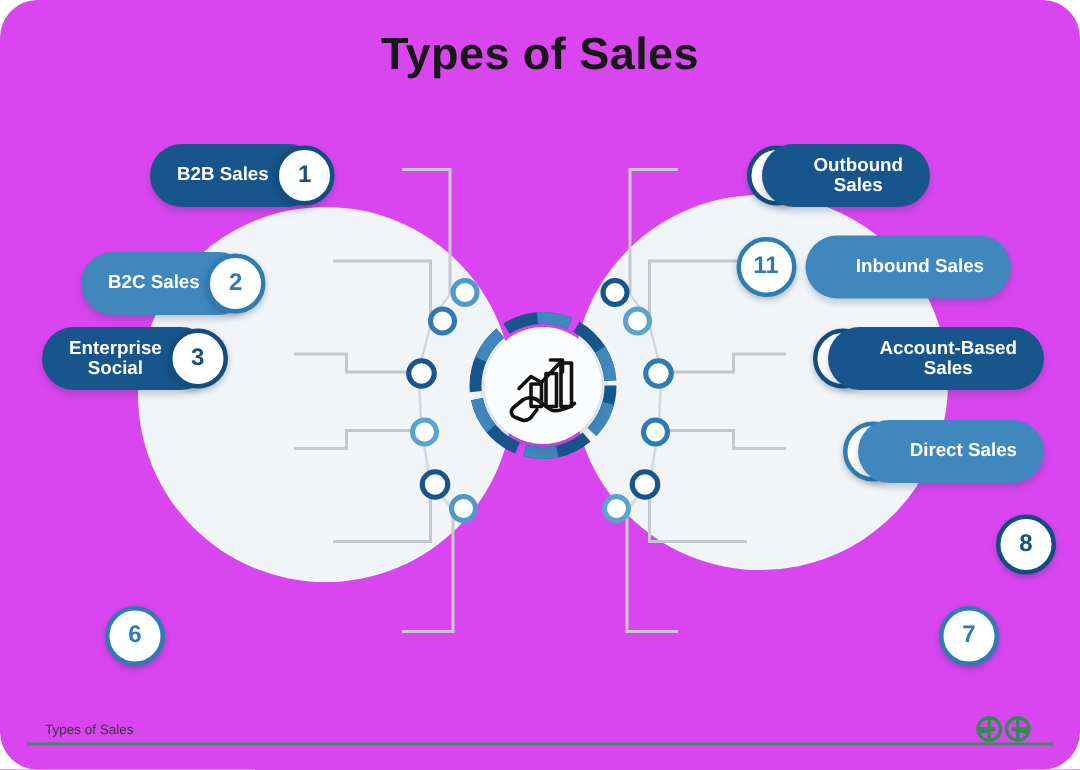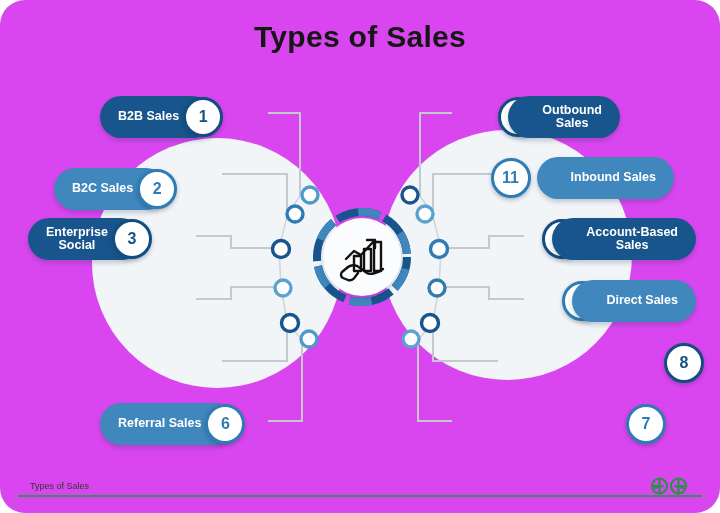--- a/index.html
+++ b/index.html
@@ -258,21 +258,20 @@
 
   <div class="row left" style="left:28px;   top:216px;">
     <div class="pill dark">Enterprise
 Social</div>
     <div class="badge">3</div>
   </div>
 
 
 
   <div class="row left" style="left:100px;  top:401px;">
-    <div class="pill light">Referral Sales</div>
     <div class="badge lightnum">6</div>
   </div>
 
   <div class="row right" style="right:100px; top:94px;">
     <div class="badge">12</div>
     <div class="pill dark">Outbound
 Sales</div>
   </div>
 
   <div class="row right" style="right:46px;  top:155px;gap:36px;">

